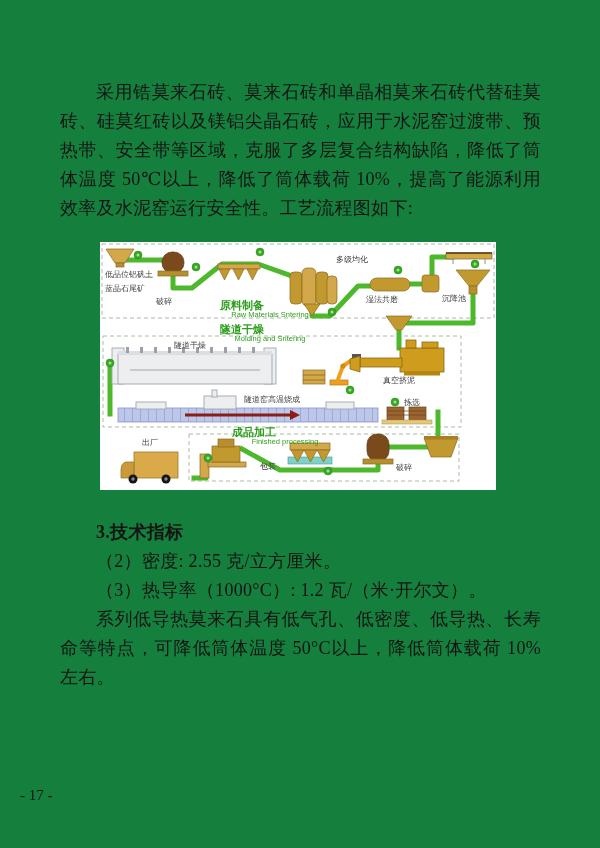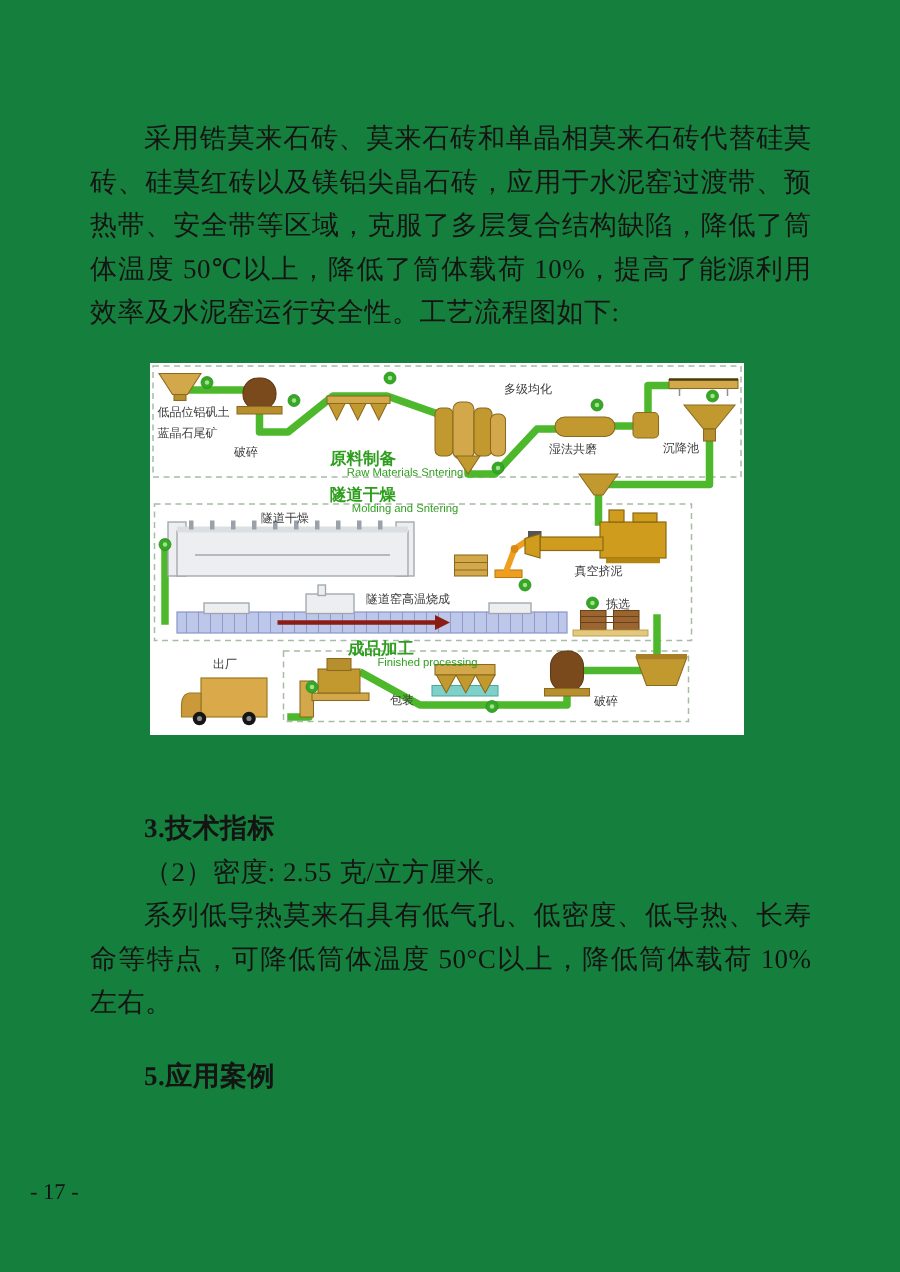--- a/index.html
+++ b/index.html
@@ -13,21 +13,21 @@
     position: relative; width: 600px; height: 848px;
     background: #15803d; overflow: hidden;
   }
   .body-text {
     position: absolute; left: 60px; width: 481px;
     font-size: 18px; line-height: 29px; text-align: justify;
     letter-spacing: 0.3px; color: #141414;
   }
   .intro { top: 78px; text-indent: 2em; }
   .specs { top: 518px; }
-  .spec-heading { font-weight: bold; text-indent: 2em; margin-top: 20px; }
+  .spec-heading { font-weight: bold; text-indent: 2em; }
   .spec-item { text-indent: 2em; }
   .features-para { text-indent: 2em; text-align: justify; }
   .pagenum {
     position: absolute; top: 787px; left: 0; width: 100%;
     text-align: left; font-size: 15px; color: #141414; margin-left: 20px;
   }
   
   .diagram {
     position: absolute; left: 100px; top: 242px;
     width: 396px; height: 248px; background: #fff;
@@ -265,18 +265,18 @@
     <span class="dtitle" style="left:132px;top:183px;width:100px">成品加工</span>
     <span class="dsub" style="left:110px;top:195px;width:150px">Finished processing</span>
     <span class="dlabel" style="left:42px;top:195px">出厂</span>
     <span class="dlabel" style="left:160px;top:219px">包装</span>
     <span class="dlabel" style="left:296px;top:220px">破碎</span>
   </div>
 
   <div class="body-text specs">
     <div class="spec-heading">3.技术指标</div>
     <div class="spec-item">（2）密度: 2.55 克/立方厘米。</div>
+    <div class="spec-item">（3）热导率（1000°C）: 1.2 瓦/（米·开尔文）。</div>
     <p class="features-para">系列低导热莫来石具有低气孔、低密度、低导热、长寿命等特点，可降低筒体温度 50°C以上，降低筒体载荷 10%左右。</p>
-    <div class="spec-heading">5.应用案例</div>
   </div>
 
   <div class="pagenum">- 17 -</div>
 </div>
 
 </body></html>

